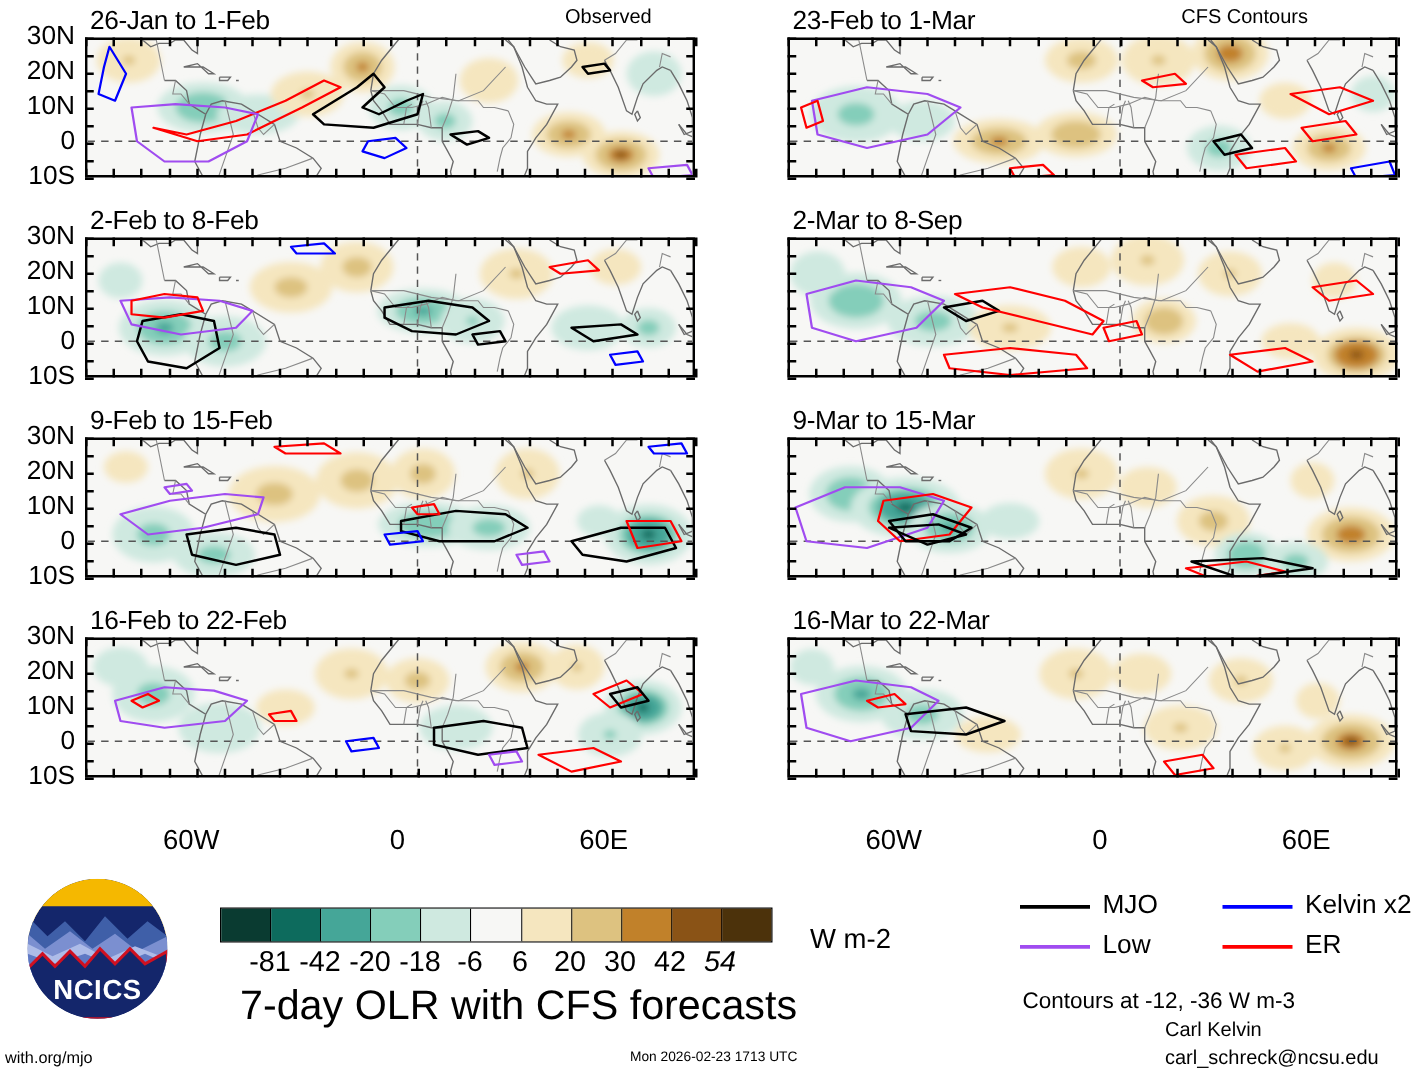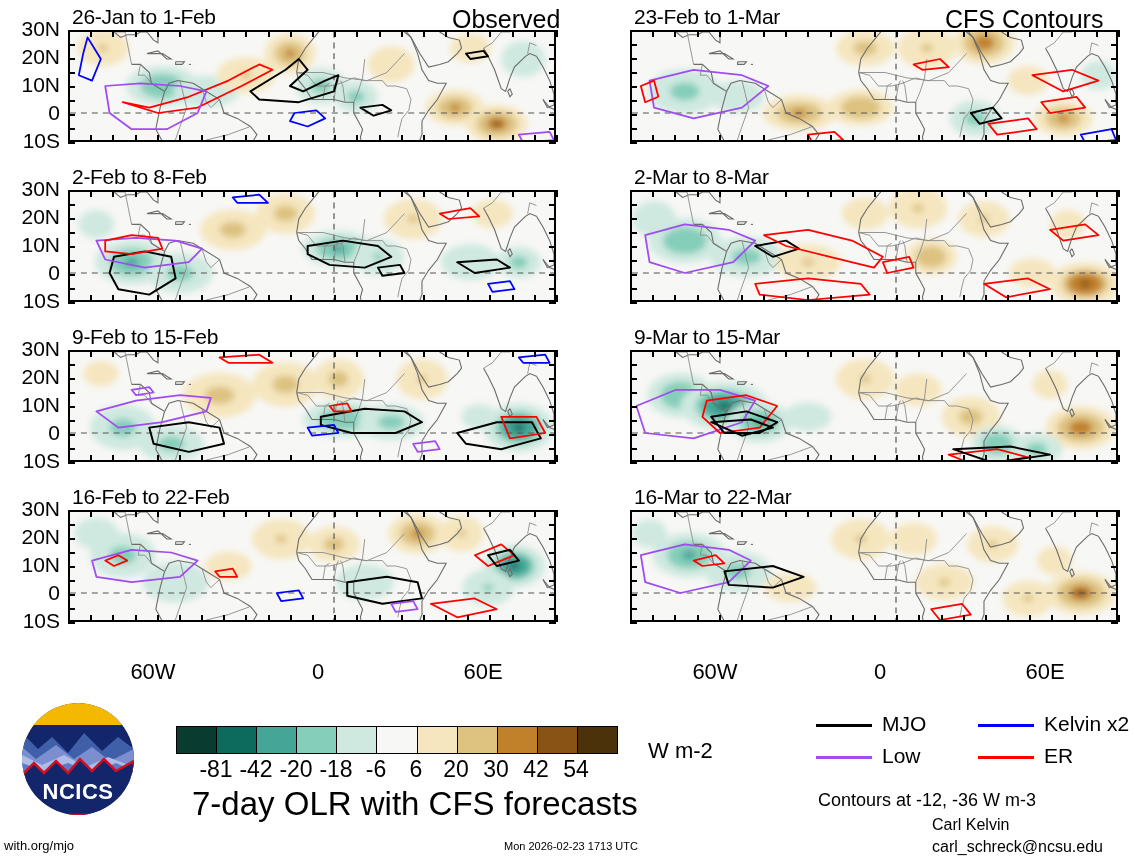--- a/index.html
+++ b/index.html
@@ -5,21 +5,21 @@
   html,body{margin:0;padding:0;}
   body{
     width:1135px;height:860px;background:#ffffff;
     font-family:"Liberation Sans", sans-serif;
     position:relative;overflow:hidden;
   }
   .panel-title{
     position:absolute;font-size:21px;color:#000;white-space:nowrap;letter-spacing:-0.3px;
   }
   .corner-title{
-    position:absolute;font-size:25px;color:#000;white-space:nowrap;
+    position:absolute;font-size:16px;color:#000;white-space:nowrap;
   }
   .ylab{
     position:absolute;font-size:21px;color:#000;text-align:right;white-space:nowrap;
   }
   .xlab{
     position:absolute;font-size:22px;color:#000;white-space:nowrap;text-align:center;
   }
   .map-frame{
     position:absolute;border:2px solid #000;background:#fbfbfb;overflow:hidden;box-sizing:border-box;
   }
@@ -924,21 +924,21 @@
     <div class="tick" style="left: 630px; top: 86px; width: 7px; height: 2px;"></div>
     <div class="tick" style="left: 1111px; top: 86px; width: 7px; height: 2px;"></div>
     <div class="tick" style="left: 630px; top: 72px; width: 7px; height: 2px;"></div>
     <div class="tick" style="left: 1111px; top: 72px; width: 7px; height: 2px;"></div>
     <div class="tick" style="left: 630px; top: 58px; width: 7px; height: 2px;"></div>
     <div class="tick" style="left: 1111px; top: 58px; width: 7px; height: 2px;"></div>
     <div class="tick" style="left: 630px; top: 44px; width: 7px; height: 2px;"></div>
     <div class="tick" style="left: 1111px; top: 44px; width: 7px; height: 2px;"></div>
     <div class="tick" style="left: 630px; top: 30px; width: 7px; height: 2px;"></div>
     <div class="tick" style="left: 1111px; top: 30px; width: 7px; height: 2px;"></div>
-    <div class="panel-title" style="left: 634px; top: 165px;">2-Mar to 8-Mar</div>
+    <div class="panel-title" style="left: 634px; top: 165px;">2-Mar to 8-Sep</div>
     <div class="map-frame" style="left: 630px; top: 190px; width: 488px; height: 112px;">
       <svg width="484" height="108" viewBox="0 0 488 112" preserveAspectRatio="none">
         <rect x="0" y="0" width="488" height="112" fill="#f7f7f5"></rect>
         <defs>
           <filter id="soft5" x="-30%" y="-60%" width="160%" height="220%">
             <feGaussianBlur stdDeviation="3.2"></feGaussianBlur>
           </filter>
         </defs>
         <g filter="url(#soft5)">
           <ellipse cx="53.236363636363635" cy="50.4" rx="36.969696969696976" ry="23.333333333333336" fill="#cfe9e0"></ellipse>
@@ -1476,21 +1476,21 @@
 <div class="cb-ticks" style="left:176px;top:756px;width:440px;height:28px;">
     <span style="left: 40px;">-81</span>
     <span style="left: 80px;">-42</span>
     <span style="left: 120px;">-20</span>
     <span style="left: 160px;">-18</span>
     <span style="left: 200px;">-6</span>
     <span style="left: 240px;">6</span>
     <span style="left: 280px;">20</span>
     <span style="left: 320px;">30</span>
     <span style="left: 360px;">42</span>
-    <span style="left: 400px;">54</span>
+    <span style="left: 400px; font-style: italic;">54</span>
   </div>
 <div class="units" style="left:648px;top:738px;">W m-2</div>
 <div class="main-title" style="left:192px;top:785px;">7-day OLR with CFS forecasts</div>
 <div class="stamp" style="left:504px;top:840px;">Mon 2026-02-23 1713 UTC</div>
 
 <div class="legend-line" style="left:816px;top:724px;width:56px;background:#000000;"></div>
 <div class="legend-item" style="left:882px;top:712px;">MJO</div>
 <div class="legend-line" style="left:978px;top:724px;width:56px;background:#0000ff;"></div>
 <div class="legend-item" style="left:1044px;top:712px;">Kelvin x2</div>
 <div class="legend-line" style="left:816px;top:756px;width:56px;background:#a04cf0;"></div>

